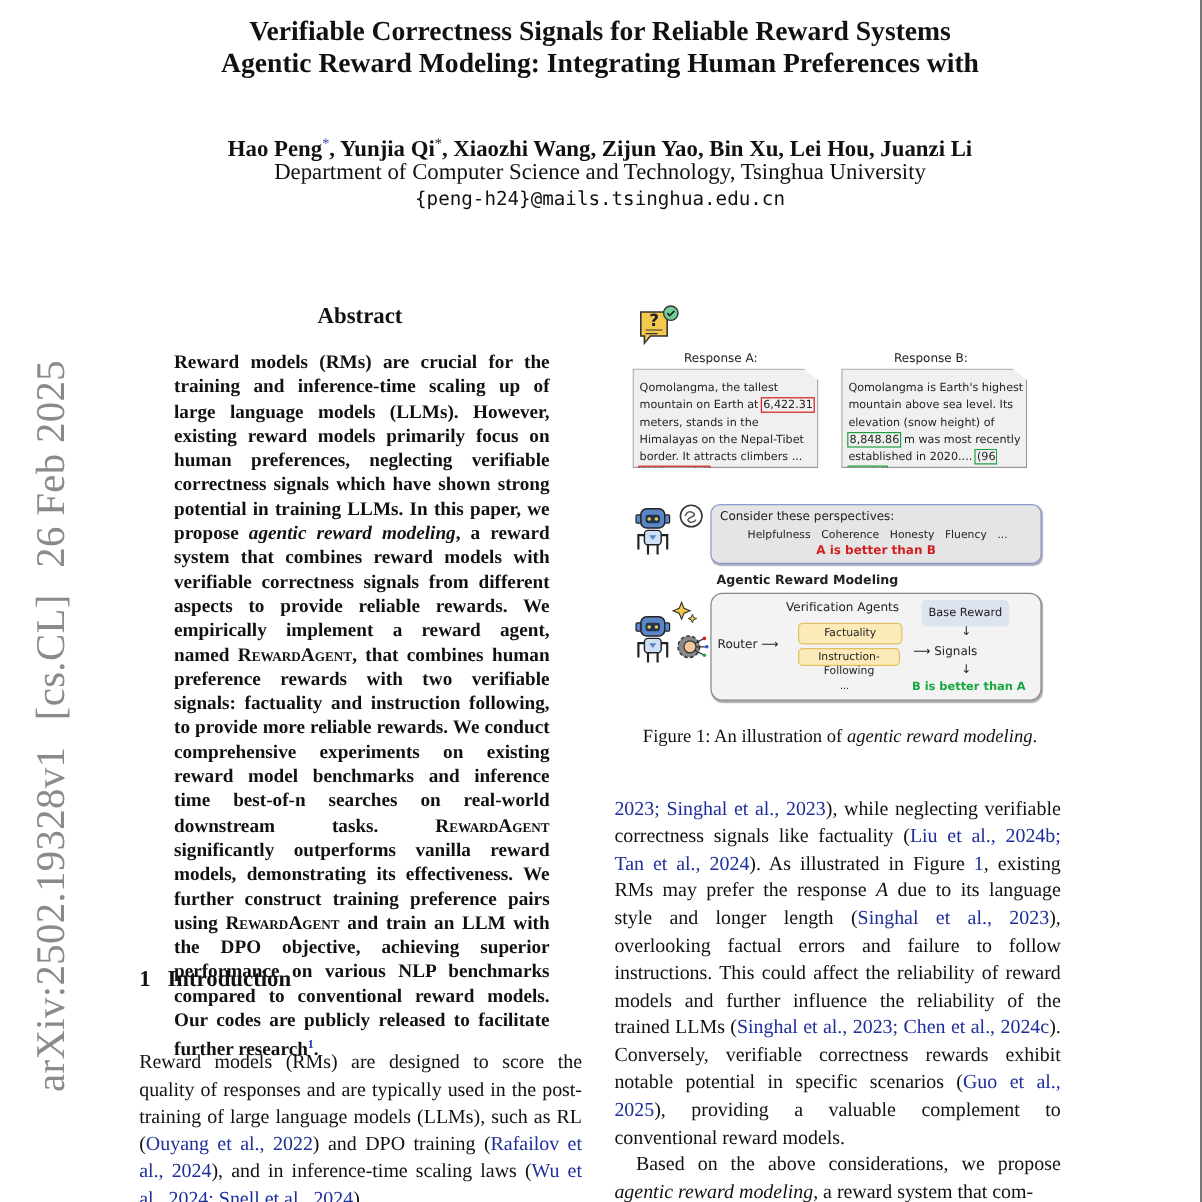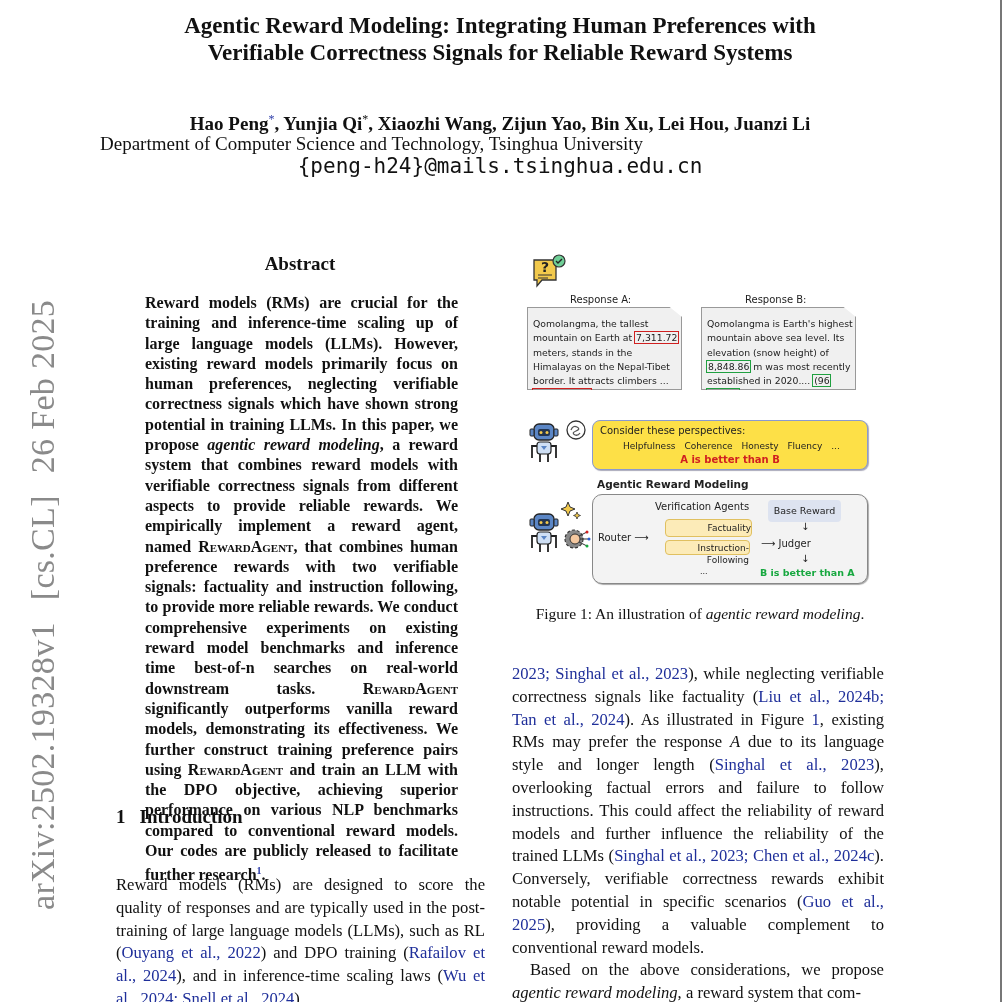--- a/index.html
+++ b/index.html
@@ -11,23 +11,23 @@
   .title {
     position: absolute; left: 100px; width: 800px; top: 12px; text-align: center;
     font-weight: bold; font-size: 23px; line-height: 27px;
   }
   .authors {
     position: absolute; left: 100px; width: 800px; top: 107px; text-align: center;
     font-weight: bold; font-size: 19px; line-height: 24px;
   }
   .authors .star { color: #2a3aa8; font-weight: normal; font-size: 12px; vertical-align: super; }
   .authors .star.b { color: #111; }
-  .affil { position: absolute; left: 100px; width: 800px; top: 132px; text-align: left; font-size: 19px; line-height: 23px; }
+  .affil { position: absolute; left: 100px; width: 800px; top: 132px; text-align: center; font-size: 19px; line-height: 23px; }
   .email { position: absolute; left: 100px; width: 800px; top: 155px; text-align: center;
-    font-family: "DejaVu Sans Mono", "Liberation Mono", monospace; font-size: 21px; line-height: 22px; }
+    font-family: "DejaVu Sans Mono", "Liberation Mono", monospace; font-size: 16px; line-height: 22px; }
 
   .arxiv {
     position: absolute; left: 24px; top: 910px; transform-origin: 0 0; transform: rotate(-90deg);
     font-size: 34px; color: #8a8a8a; white-space: nowrap; letter-spacing: 0.3px;
   }
   .arxiv span { margin-right: 22px; }
 
   .abs-head { position: absolute; left: 145px; width: 310px; top: 253px; text-align: center; font-weight: bold; font-size: 19px; }
   .abs-body {
     position: absolute; left: 145px; width: 313px; top: 293px;
@@ -58,39 +58,39 @@
     font-family: "DejaVu Sans", "Liberation Sans", sans-serif; color: #222; }
   .fig .abs { position: absolute; }
   .prompt-box { left: 58px; top: 10px; width: 260px; height: 30px; border: 1.3px solid #888; border-radius: 7px; background: #f2f2f2;
     font-size: 11.5px; line-height: 30px; text-align: center; box-shadow: 1px 1px 1px #bbb; }
   .resp-label { font-size: 10px; top: 46px; }
   .resp-box { top: 59px; width: 155px; height: 83px; background: #f0f0f0; border: 1px solid #999; box-shadow: 1px 1px 1px #bbb;
     font-size: 9.3px; line-height: 14.3px; padding: 9px 0 0 5px; box-sizing: border-box; clip-path: polygon(0 0, 92% 0, 100% 12%, 100% 100%, 0 100%); }
   .hl-red { outline: 1.3px solid #d02020; outline-offset: 0; padding: 0 1px; }
   .hl-green { outline: 1.3px solid #20a040; padding: 0 1px; }
   .sub-head { font-weight: bold; font-size: 10.5px; }
-  .hp-box { left: 72px; top: 172px; width: 274px; height: 48px; border: 1.3px solid #8a9ad0; border-radius: 8px; background: #fde047; box-shadow: 1px 1px 1px #aab; }
+  .hp-box { left: 72px; top: 172px; width: 274px; height: 48px; border: 1.3px solid #8a9ad0; border-radius: 8px; background: #e5e5e5; box-shadow: 1px 1px 1px #aab; }
   .hp-box .l1 { position: absolute; left: 7px; top: 4px; font-size: 10px; }
   .hp-box .l2 { position: absolute; left: 30px; top: 20px; font-size: 9px; word-spacing: 6px; }
   .hp-box .l3 { position: absolute; left: 0; width: 100%; top: 33px; text-align: center; color: #d02020; font-weight: bold; font-size: 10px; }
   .arm-box { left: 72px; top: 246px; width: 274px; height: 88px; border: 1.3px solid #888; border-radius: 10px; background: #f3f3f3; box-shadow: 1px 1px 1px #aaa; }
   .arm-box .t { position: absolute; font-size: 10px; white-space: nowrap; }
-  .agent-box { position: absolute; left: 72px; width: 85px; background: #fcebb8; border: 1px solid #e0c060; border-radius: 4px; font-size: 9px; text-align: right; }
+  .agent-box { position: absolute; left: 72px; width: 85px; background: #fcebb8; border: 1px solid #e0c060; border-radius: 4px; font-size: 9px; text-align: center; }
   .base-box { position: absolute; left: 175px; top: 5px; width: 73px; height: 22px; background: #dde3f0; border-radius: 4px; font-size: 9.5px; line-height: 22px; text-align: center; }
   .green { color: #18a840; font-weight: bold; }
   svg { display: block; }
 </style>
 </head>
 <body>
 
 <div class="right-edge"></div>
 
 <div class="title">
+  <div>Verifiable Correctness Signals for Reliable Reward Systems</div>
   <div>Agentic Reward Modeling: Integrating Human Preferences with</div>
-  <div>Verifiable Correctness Signals for Reliable Reward Systems</div>
 </div>
 <div class="authors" id="authors"><span>Hao Peng</span><span class="star">*</span>, <span>Yunjia Qi</span><span class="star b">*</span>, <span>Xiaozhi Wang</span>, <span>Zijun Yao</span>, <span>Bin Xu</span>, <span>Lei Hou</span>, <span>Juanzi Li</span></div>
 <div class="affil">Department of Computer Science and Technology, Tsinghua University</div>
 <div class="email">{peng-h24}@mails.tsinghua.edu.cn</div>
 
 <div class="arxiv">
   <span>arXiv:2502.19328v1</span><span>[cs.CL]</span><span>26 Feb 2025</span>
 </div>
 
 <div class="abs-head">Abstract</div>
@@ -108,21 +108,21 @@
       <line x1="6" y1="21" x2="20" y2="21" stroke="#333" stroke-width="1"></line>
       <line x1="6" y1="24" x2="16" y2="24" stroke="#333" stroke-width="1"></line>
       <circle cx="27" cy="7" r="6" fill="#6fcf97" stroke="#333" stroke-width="1.2"></circle>
       <path d="M24 7 l2 2 l4 -4" fill="none" stroke="#222" stroke-width="1.4"></path>
     </svg>
   </div>
 
   <div class="abs resp-label" style="left:50px;">Response A:</div>
   <div class="abs resp-label" style="left:225px;">Response B:</div>
 
-  <div class="abs resp-box" style="left:7px;"><span>Qomolangma, the tallest mountain on Earth at </span><span class="hl-red">7,311.72</span><span> meters, stands in the Himalayas on the Nepal-Tibet border. It attracts climbers ... </span><span class="hl-red">(132 words)</span></div>
+  <div class="abs resp-box" style="left:7px;"><span>Qomolangma, the tallest mountain on Earth at </span><span class="hl-red">6,422.31</span><span> meters, stands in the Himalayas on the Nepal-Tibet border. It attracts climbers ... </span><span class="hl-red">(132 words)</span></div>
   <div class="abs resp-box" style="left:181px;"><span>Qomolangma is Earth's highest mountain above sea level. Its elevation (snow height) of </span><span class="hl-green">8,848.86</span><span> m was most recently established in 2020.... </span><span class="hl-green">(96 words)</span></div>
 
   <div class="abs sub-head" style="left:77px;top:173px;margin-top:25px;">Human Preferences Reward Model</div>
 
   <div class="abs" style="left:8px;top:172px;">
     <svg width="34" height="46" viewBox="0 0 34 46">
       <rect x="6" y="4" width="20" height="16" rx="5" fill="#5b86c5" stroke="#222" stroke-width="1.3"></rect>
       <rect x="10" y="9" width="12" height="7" rx="2" fill="#22344f"></rect>
       <circle cx="13" cy="12.5" r="1.5" fill="#f2c94c"></circle>
         <circle cx="19" cy="12.5" r="1.5" fill="#f2c94c"></circle>
@@ -178,21 +178,21 @@
   </div>
 
   <div class="abs arm-box">
     <div class="t" style="left:62px;top:6px;">Verification Agents</div>
     <div class="t" style="left:5px;top:37px;"><span>Router</span> ⟶</div>
     <div class="agent-box" style="top:24px;height:16px;line-height:16px;">Factuality</div>
     <div class="agent-box" style="top:45px;height:15px;line-height:12px;padding-top:1px;box-sizing:border-box;">Instruction-Following</div>
     <div class="t" style="left:107px;top:72px;font-size:8px;">...</div>
     <div class="base-box">Base Reward</div>
     <div class="t" style="left:208px;top:26px;">↓</div>
-    <div class="t" style="left:168px;top:43px;">⟶ <span>Judger</span></div>
+    <div class="t" style="left:168px;top:43px;">⟶ <span>Signals</span></div>
     <div class="t" style="left:208px;top:58px;">↓</div>
     <div class="t green" style="left:167px;top:72px;font-size:9.5px;">B is better than A</div>
   </div>
 </div>
 
 <div class="caption"><span>Figure 1: An illustration of </span><em>agentic reward modeling</em><span>.</span></div>
 
 <div class="right-body">
   <p><span class="cite">2023; Singhal et al., 2023</span><span>), while neglecting verifiable correctness signals like factuality (</span><span class="cite">Liu et al., 2024b; Tan et al., 2024</span><span>). As illustrated in Figure </span><span class="cite">1</span><span>, existing RMs may prefer the response </span><em>A</em><span> due to its language style and longer length (</span><span class="cite">Singhal et al., 2023</span><span>), overlooking factual errors and failure to follow instructions. This could affect the reliability of reward models and further influence the reliability of the trained LLMs (</span><span class="cite">Singhal et al., 2023; Chen et al., 2024c</span><span>). Conversely, verifiable correctness rewards exhibit notable potential in specific scenarios (</span><span class="cite">Guo et al., 2025</span><span>), providing a valuable complement to conventional reward models.</span></p>
   <p class="indent"><span>Based on the above considerations, we propose </span><em>agentic reward modeling</em><span>, a reward system that com-</span></p>

